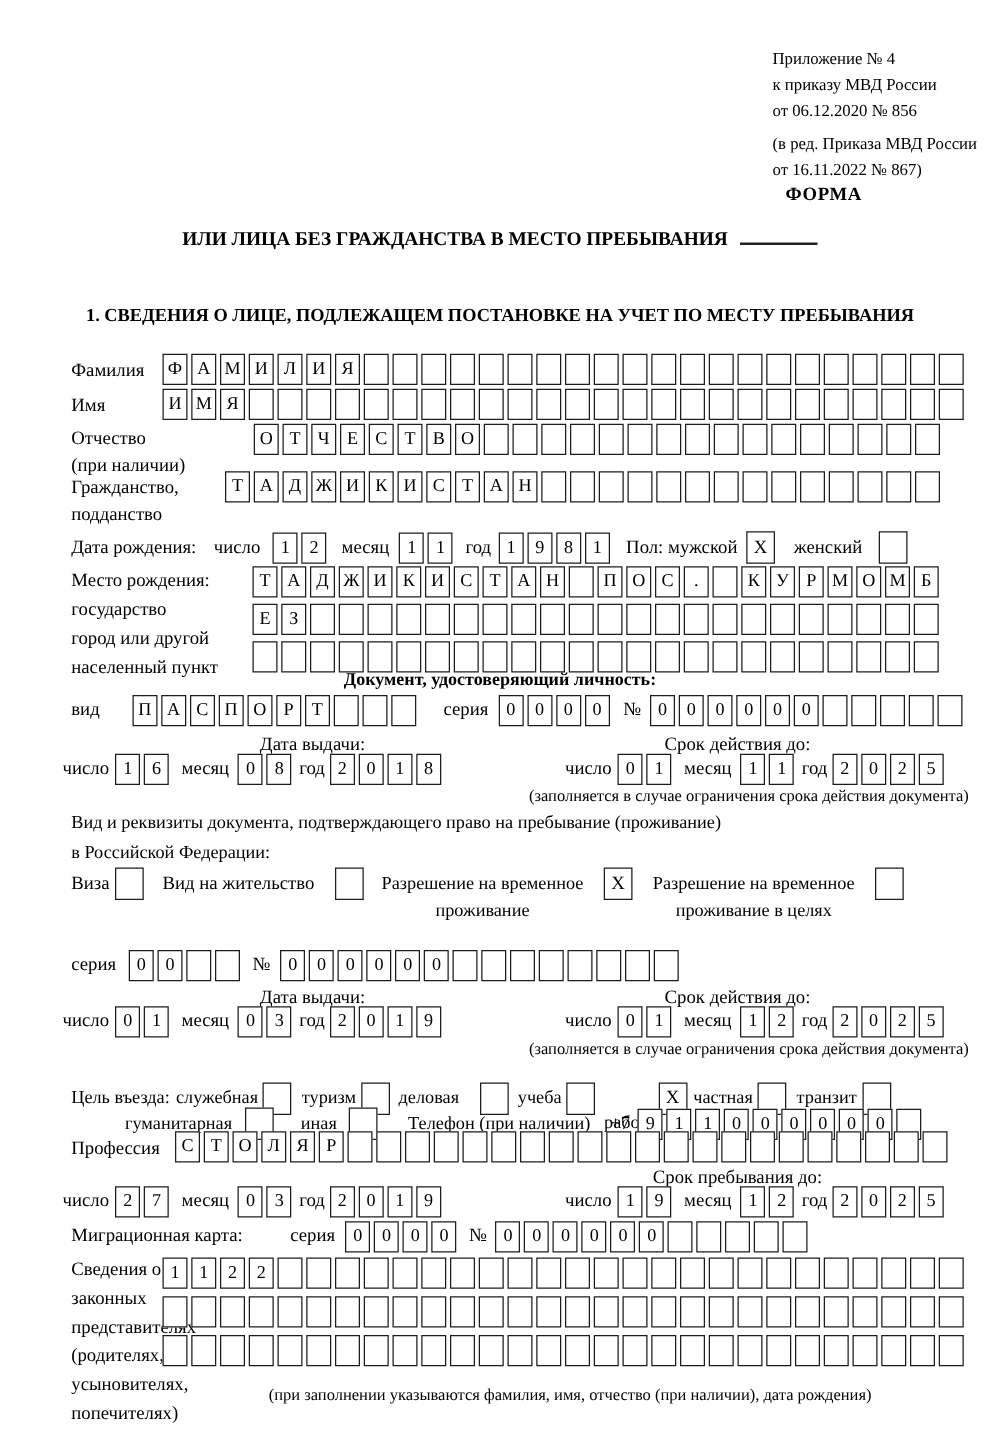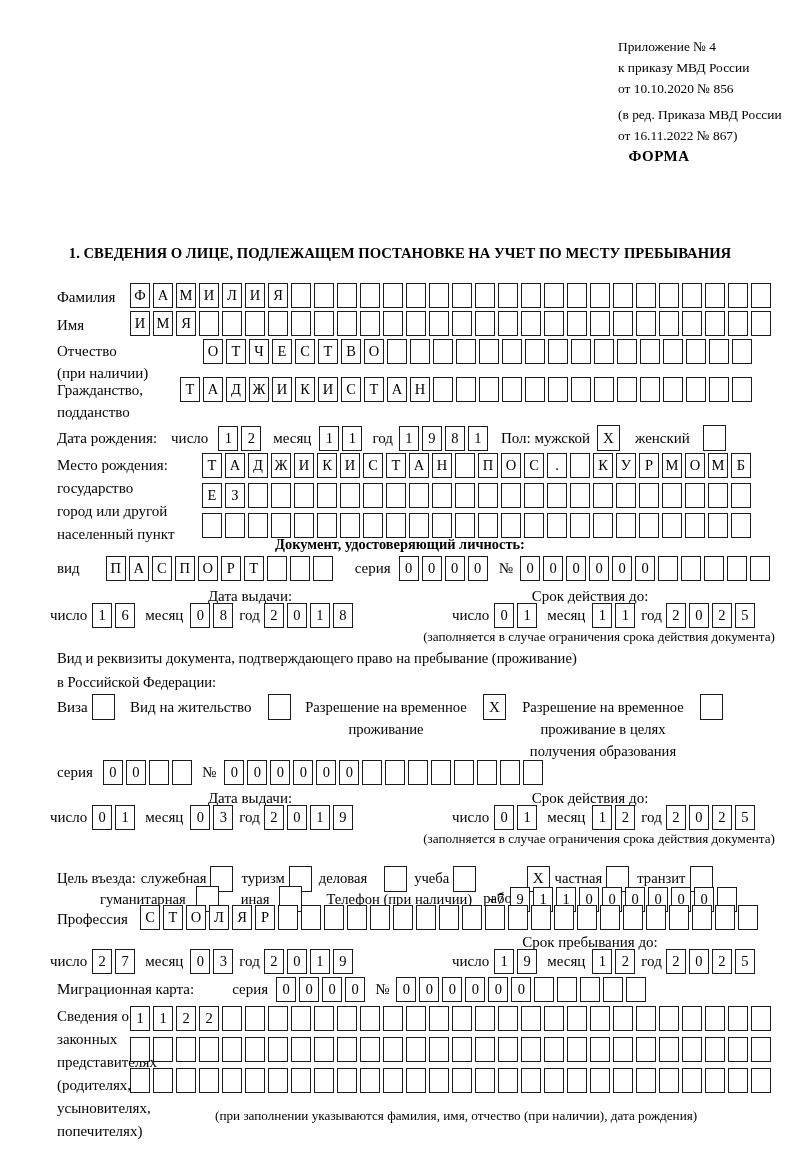--- a/index.html
+++ b/index.html
@@ -28,27 +28,28 @@
   .optlbl{font-size:14.6px;text-align:center;line-height:22px;}
 </style>
 </head>
 <body>
 
 <div class="page">
 
   <div class="abs appx" style="left:618px;top:36px;">
     <div>Приложение № 4</div>
     <div>к приказу МВД России</div>
-    <div>от 10.10.2020 № 856</div>
+    <div>от 06.12.2020 № 856</div>
     <div class="gap">(в ред. Приказа МВД России</div>
     <div>от 16.11.2022 № 867)</div>
   </div>
   <div class="abs forma" style="left:584px;top:148px;width:150px;text-align:center;">ФОРМА</div>
 
   <div class="abs title" style="left:0;top:180px;width:800px;">
+    <div><span>ИЛИ ЛИЦА БЕЗ ГРАЖДАНСТВА В МЕСТО ПРЕБЫВАНИЯ</span><span class="uline"></span></div>
   </div>
 
   <div class="abs sect" style="left:0;top:245px;width:800px;">1. СВЕДЕНИЯ О ЛИЦЕ, ПОДЛЕЖАЩЕМ ПОСТАНОВКЕ НА УЧЕТ ПО МЕСТУ ПРЕБЫВАНИЯ</div>
 
   <div class="abs lb" style="left:57px;top:289px;">Фамилия</div>
   <div class="abs cells" style="left:130px;top:283px;">
       <span class="cell">Ф</span>
       <span class="cell">А</span>
       <span class="cell">М</span>
       <span class="cell">И</span>
@@ -366,21 +367,20 @@
   <div class="abs lb" style="left:130px;top:699px;">Вид на жительство</div>
   <span class="abs checkbox" style="left:268px;top:694px;"></span>
   <div class="abs optlbl" style="left:296px;top:696px;width:180px;">
     <div>Разрешение на временное</div>
     <div>проживание</div>
   </div>
   <span class="abs checkbox" style="left:483px;top:694px;">X</span>
   <div class="abs optlbl" style="left:512px;top:696px;width:182px;">
     <div>Разрешение на временное</div>
     <div>проживание в целях</div>
-    <div>получения образования</div>
   </div>
   <span class="abs checkbox" style="left:700px;top:694px;"></span>
 
   <div class="abs frow" style="left:57px;top:760px;">
     <span class="lb" style="margin-right:10px;">серия</span>
     <span class="cells">
         <span class="cell">0</span>
         <span class="cell">0</span>
         <span class="cell"></span>
         <span class="cell"></span>

